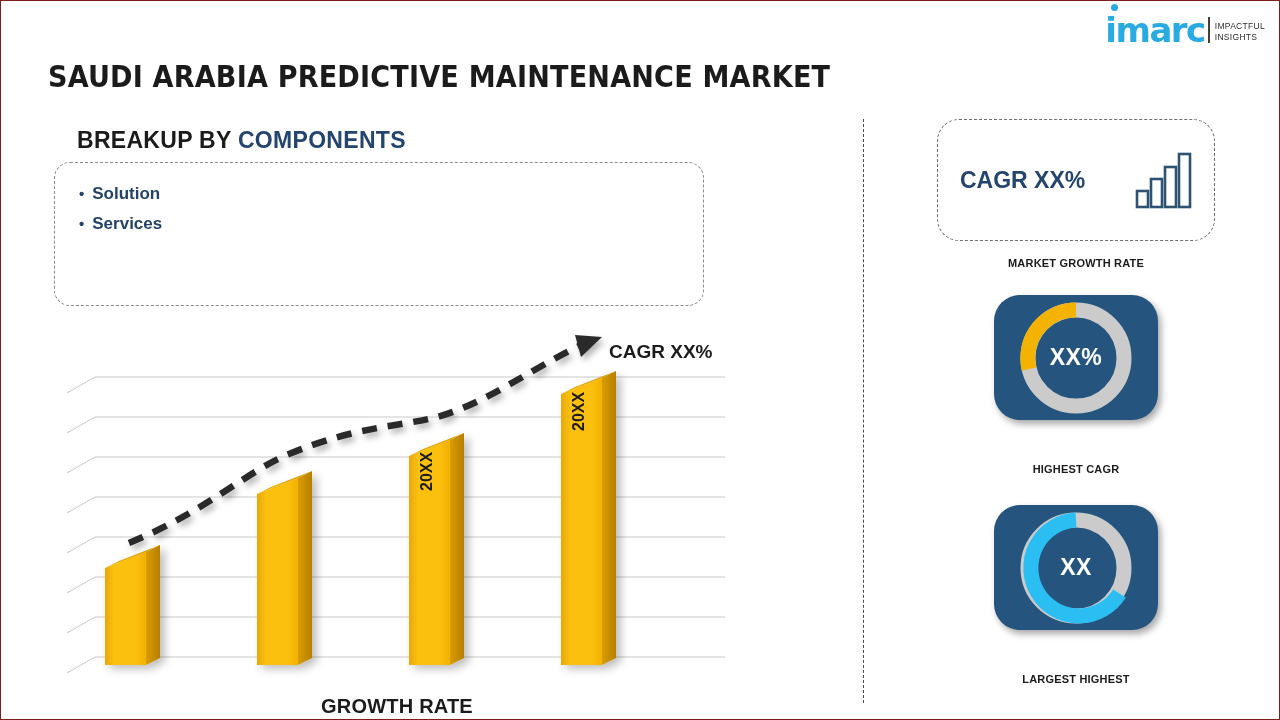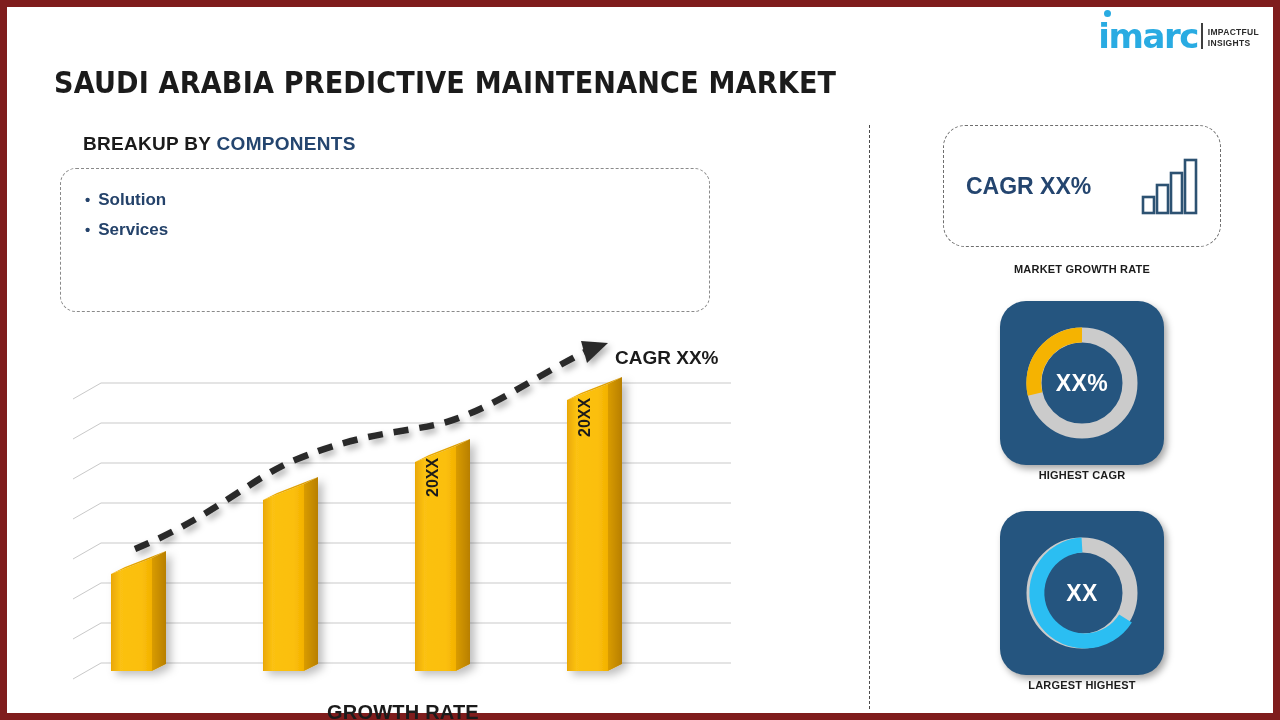--- a/index.html
+++ b/index.html
@@ -7,58 +7,58 @@
   html,body {
     width:1280px; height:720px;
     background:#ffffff;
     font-family:"Liberation Sans", sans-serif;
     overflow:hidden;
   }
   #page {
     position:relative;
     width:1280px; height:720px;
     background:#ffffff;
-    border:7px solid #7f1d1d;
+    border:1px solid #7f1d1d;
   }
 
   
   #logo { position:absolute; top:14px; right:14px; display:flex; align-items:flex-end; }
   #logo-mark {
     position:relative;
     font-family:"DejaVu Sans", sans-serif;
     font-weight:700;
     font-size:34px;
     letter-spacing:-1.5px;
     color:#29ABE2;
     line-height:30px;
   }
   #logo-dot {
     position:absolute; top:-11px; left:6px;
     width:7px; height:7px; border-radius:50%;
     background:#29ABE2;
   }
   #logo-bar { width:2px; height:26px; background:#3f3f3f; margin:0 5px 2px 3px; }
   #logo-tag {
-    font-size:8.5px; font-weight:700; color:#2b2b2b;
+    font-size:8.5px; font-weight:400; color:#2b2b2b;
     line-height:10.5px; letter-spacing:.3px; padding-bottom:3px;
   }
 
   
   #page-title {
     position:absolute; left:47px; top:57px;
     font-family:"DejaVu Sans Condensed","Liberation Sans", sans-serif;
     font-weight:700; font-size:31px; color:#1b1b1b;
     letter-spacing:.2px; white-space:nowrap;
     transform:scaleX(.97); transform-origin:left center;
   }
 
   
   #breakup-heading {
     position:absolute; left:76px; top:126px;
-    font-weight:700; font-size:19px; letter-spacing:.3px;
+    font-weight:700; font-size:23px; letter-spacing:.3px;
   }
   #breakup-heading .dark { color:#1b1b1b; }
   #breakup-heading .blue { color:#24456f; }
 
   
   #components-box {
     position:absolute; left:53px; top:161px;
     width:650px; height:144px;
     border:1.4px dashed #8a8a8a;
     border-radius:16px;
@@ -114,21 +114,21 @@
   #cagr-icon { flex:0 0 auto; }
 
   .stat-caption {
     text-align:center; font-weight:700; font-size:11px;
     color:#1b1b1b; letter-spacing:.2px;
   }
   #growth-caption { position:absolute; left:0; top:146px; width:390px; }
 
   .donut-tile {
     position:absolute; left:113px;
-    width:164px; height:164px;
+    width:164px; height:125px;
     background:#25557f; border-radius:26px;
     box-shadow:3px 4px 7px rgba(0,0,0,.35);
     display:flex; align-items:center; justify-content:center;
   }
   #tile-highest { top:184px; }
   #tile-largest { top:394px; }
   .donut-value {
     position:absolute;
     color:#ffffff; font-weight:700; font-size:23px;
     letter-spacing:.5px;

